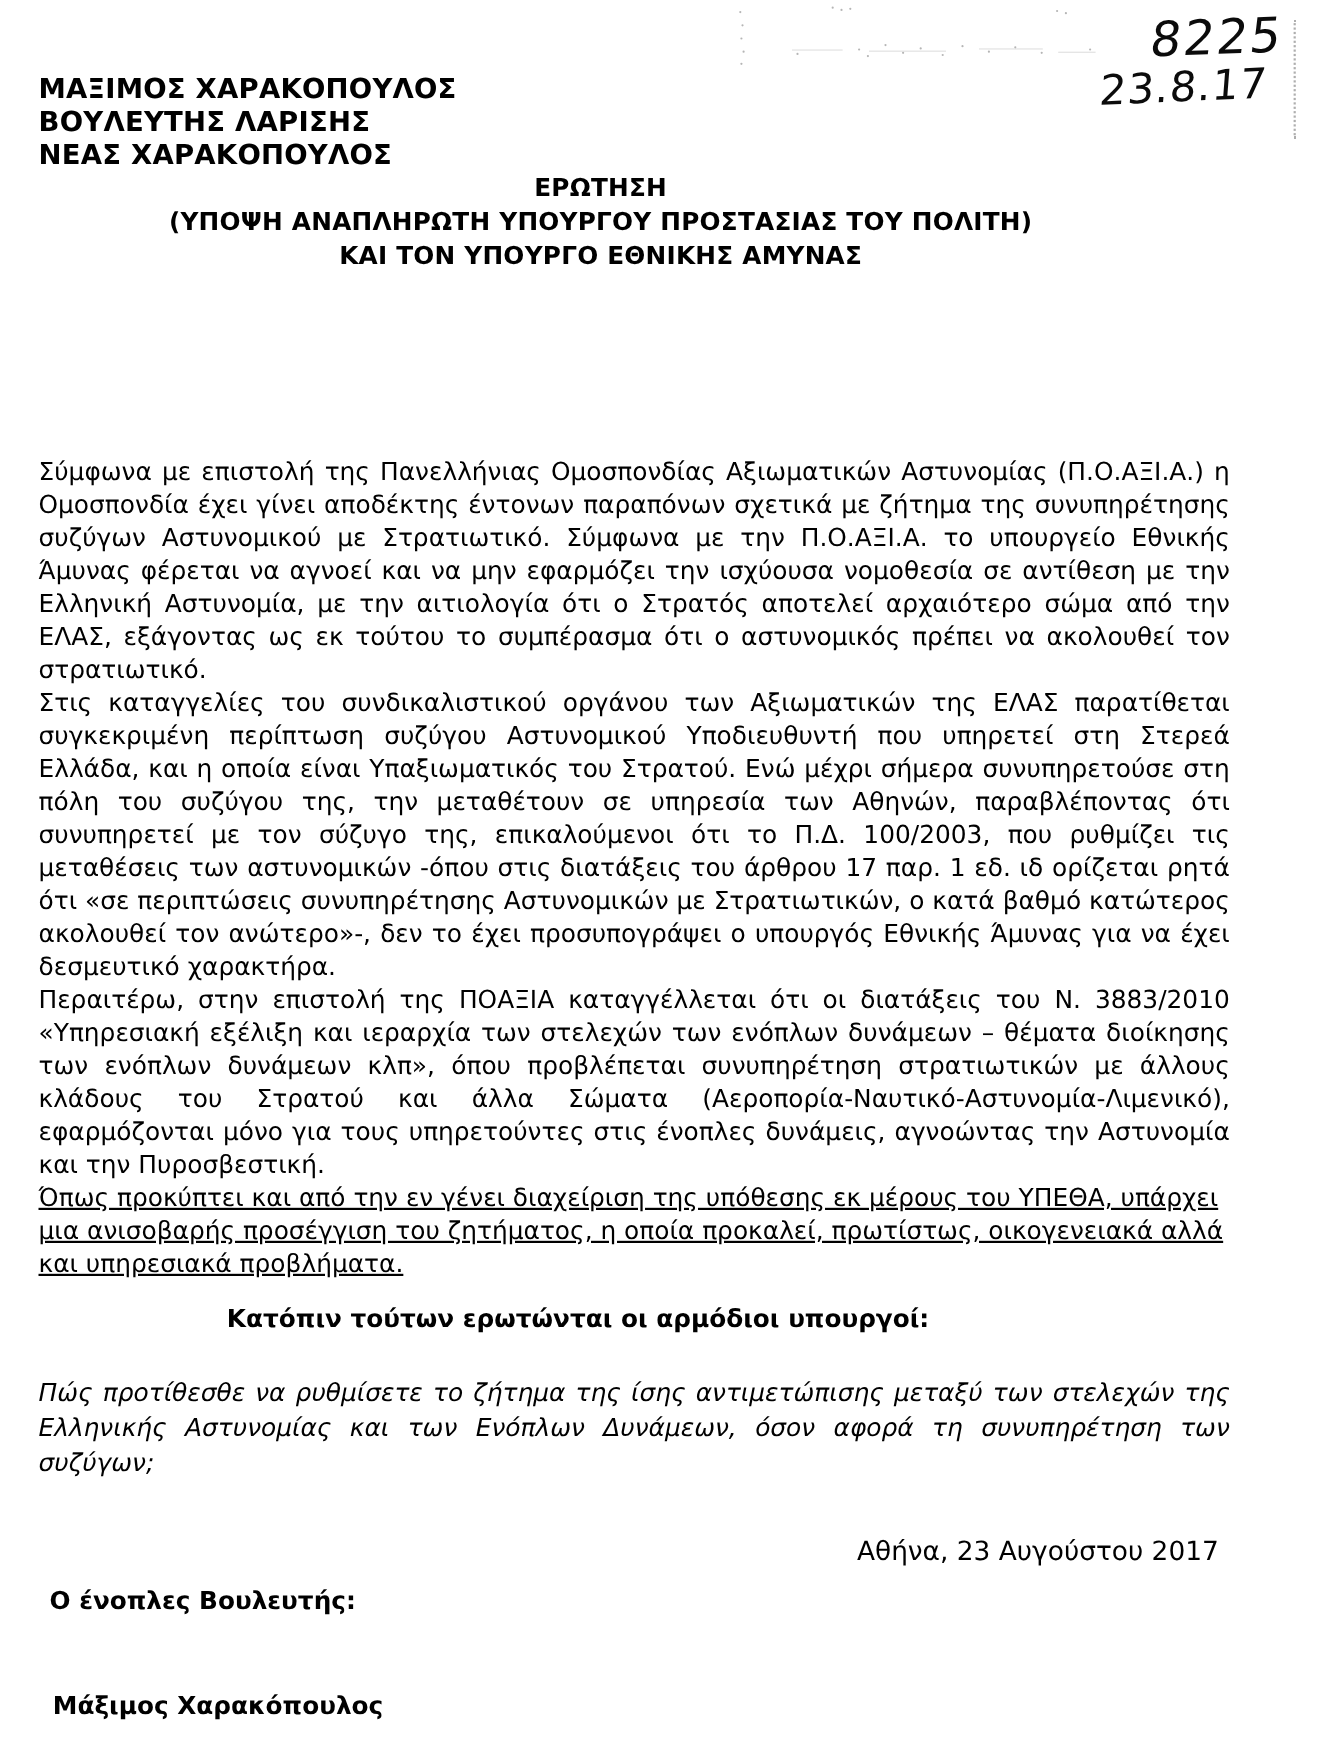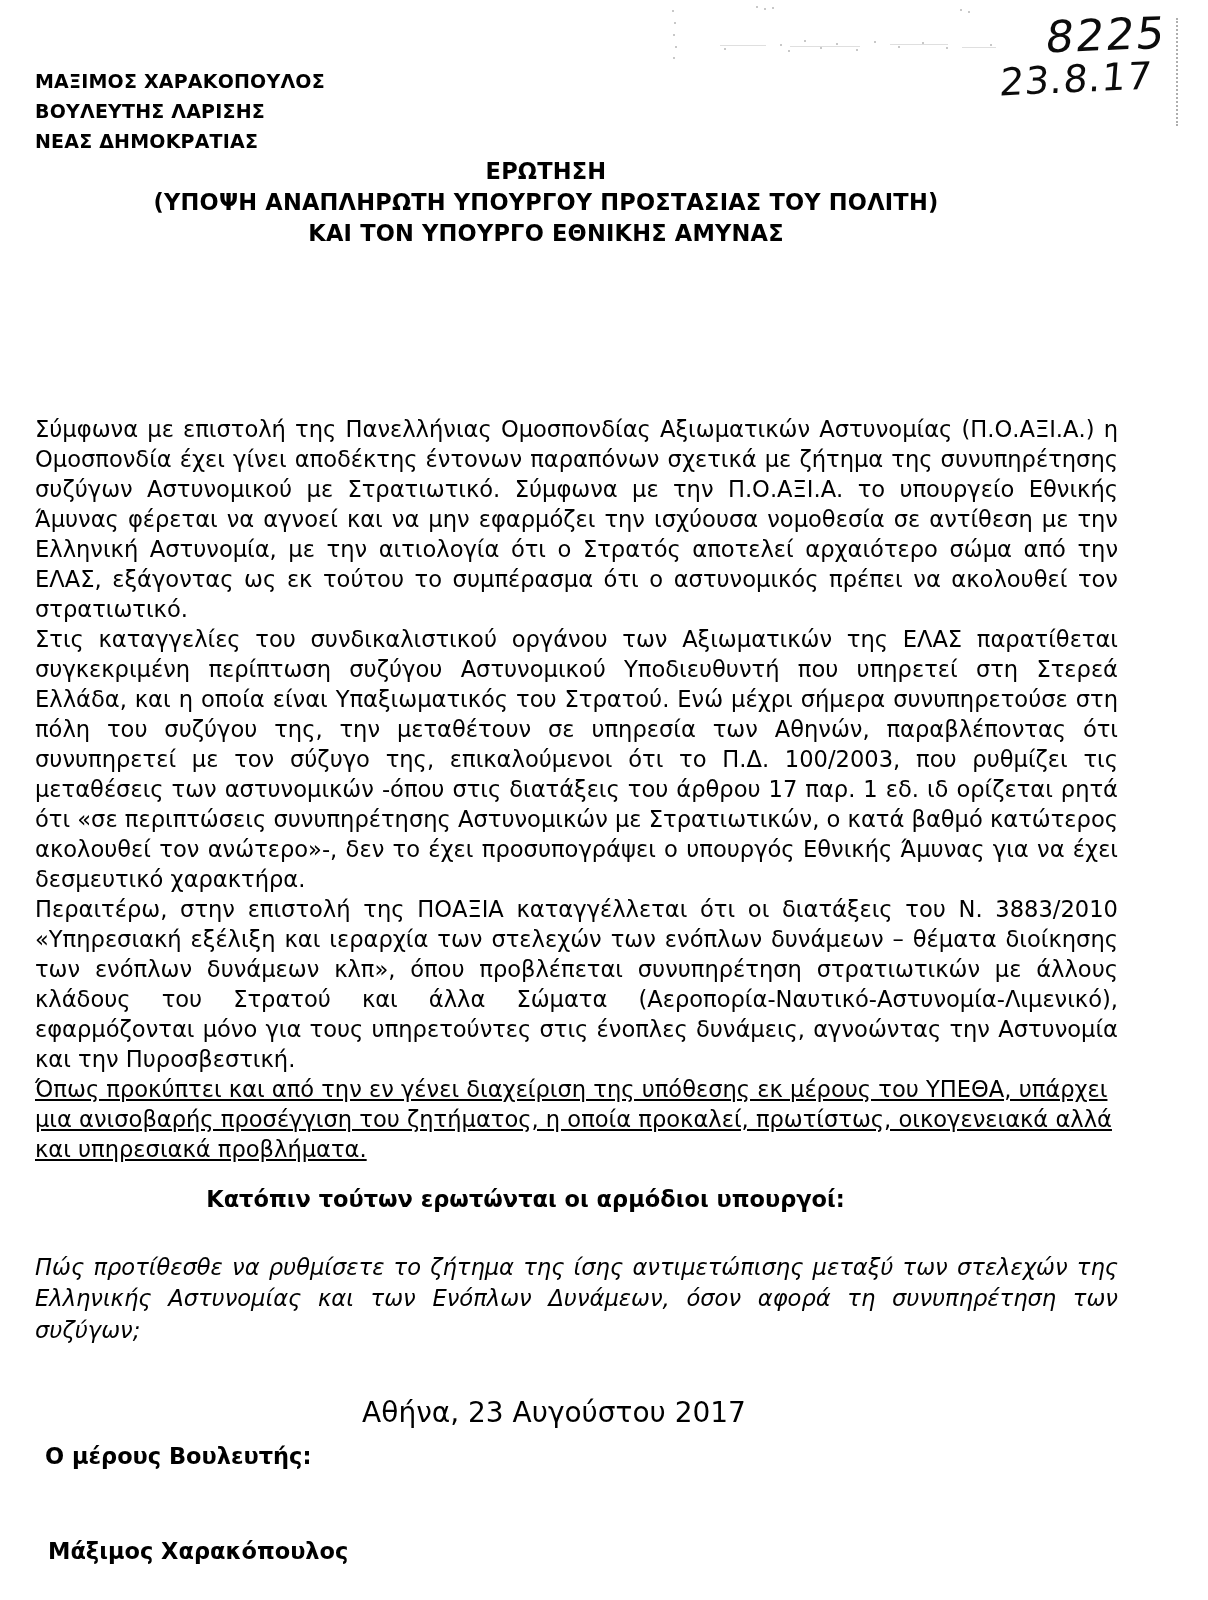--- a/index.html
+++ b/index.html
@@ -75,21 +75,21 @@
     border-right: 2px dotted #8d8d8d;
     opacity: 0.7;
   }
 
   
   .letterhead {
     position: absolute;
     top: 66px;
     left: 35px;
     font-weight: bold;
-    font-size: 19px;
+    font-size: 25px;
     line-height: 30px;
     letter-spacing: 0.2px;
   }
   .letterhead div { white-space: nowrap; }
 
   
   .title-block {
     position: absolute;
     top: 156px;
     left: 0;
@@ -153,22 +153,22 @@
     text-align: justify;
   }
   .question-text p { margin: 0; font-style: italic; }
 
   
   .place-date {
     position: absolute;
     top: 1396px;
     left: 0;
     width: 1108px;
-    text-align: center;
-    font-size: 28px;
+    text-align: right;
+    font-size: 24px;
   }
   .signer-label {
     position: absolute;
     top: 1443px;
     left: 45px;
     font-weight: bold;
     font-size: 22.5px;
   }
   .signer-name {
     position: absolute;
@@ -214,21 +214,21 @@
 
   <div class="stamp-bracket"></div>
   <div class="stamp">
     <div class="stamp-number">8225</div>
     <div class="stamp-date">23.8.17</div>
   </div>
 
   <div class="letterhead">
     <div>ΜΑΞΙΜΟΣ ΧΑΡΑΚΟΠΟΥΛΟΣ</div>
     <div>ΒΟΥΛΕΥΤΗΣ ΛΑΡΙΣΗΣ</div>
-    <div>ΝΕΑΣ ΔΗΜΟΚΡΑΤΙΑΣ</div>
+    <div>ΝΕΑΣ ΧΑΡΑΚΟΠΟΥΛΟΣ</div>
   </div>
 
   <div class="title-block">
     <div>ΕΡΩΤΗΣΗ</div>
     <div>(ΥΠΟΨΗ ΑΝΑΠΛΗΡΩΤΗ ΥΠΟΥΡΓΟΥ ΠΡΟΣΤΑΣΙΑΣ ΤΟΥ ΠΟΛΙΤΗ)</div>
     <div>ΚΑΙ ΤΟΝ ΥΠΟΥΡΓΟ ΕΘΝΙΚΗΣ ΑΜΥΝΑΣ</div>
   </div>
 
 
   <div class="body-text">
@@ -239,17 +239,17 @@
   </div>
 
   <div class="question-heading">Κατόπιν τούτων ερωτώνται οι αρμόδιοι υπουργοί:</div>
 
   <div class="question-text">
     <p>Πώς προτίθεσθε να ρυθμίσετε το ζήτημα της ίσης αντιμετώπισης μεταξύ των στελεχών της Ελληνικής Αστυνομίας και των Ενόπλων Δυνάμεων, όσον αφορά τη συνυπηρέτηση των συζύγων;</p>
   </div>
 
   <div class="place-date">Αθήνα, 23 Αυγούστου 2017</div>
 
-  <div class="signer-label">Ο μέρους Βουλευτής:</div>
+  <div class="signer-label">Ο ένοπλες Βουλευτής:</div>
 
   <div class="signer-name">Μάξιμος Χαρακόπουλος</div>
 
 </div>
 
 </body></html>

